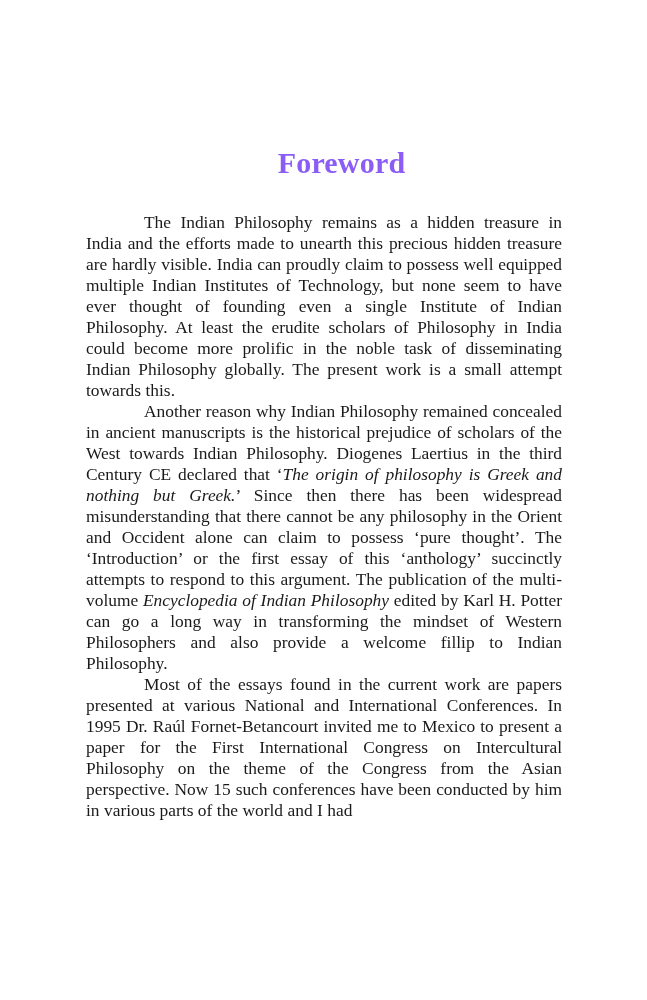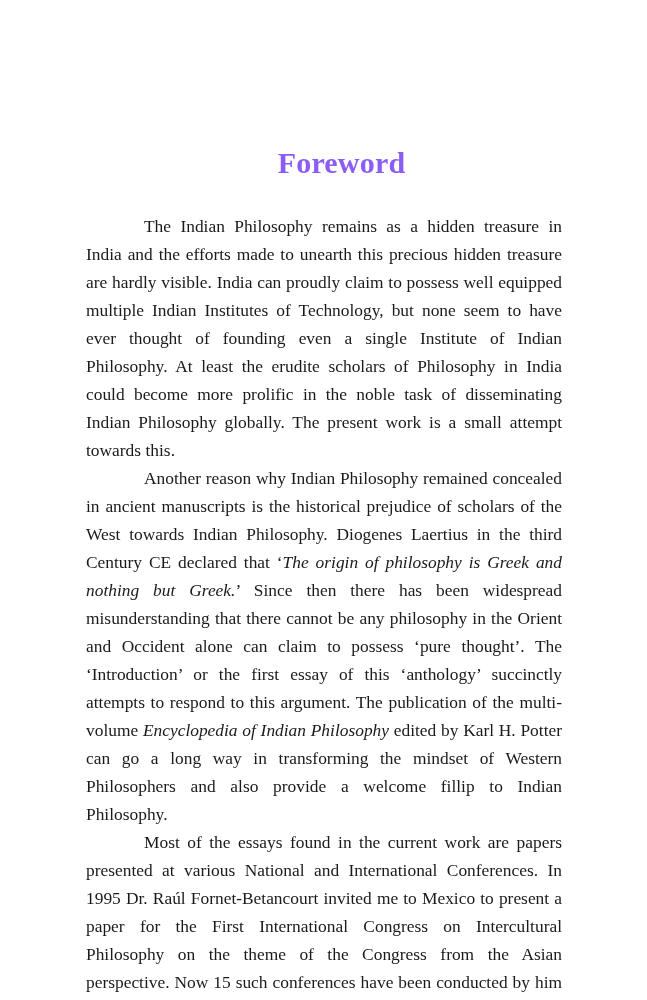--- a/index.html
+++ b/index.html
@@ -39,21 +39,21 @@
     top: 212px;
     left: 86px;
     width: 476px;
   }
   .body-paragraph {
     margin: 0;
     text-align: justify;
     text-justify: inter-word;
     text-indent: 58px;
     font-size: 17.4px;
-    line-height: 28px;
+    line-height: 21px;
     hyphens: none;
     -webkit-hyphens: none;
     word-spacing: 0.1px;
   }
   .body-paragraph em,
   .body-paragraph .italic {
     font-style: italic;
   }
 </style>
 </head>

